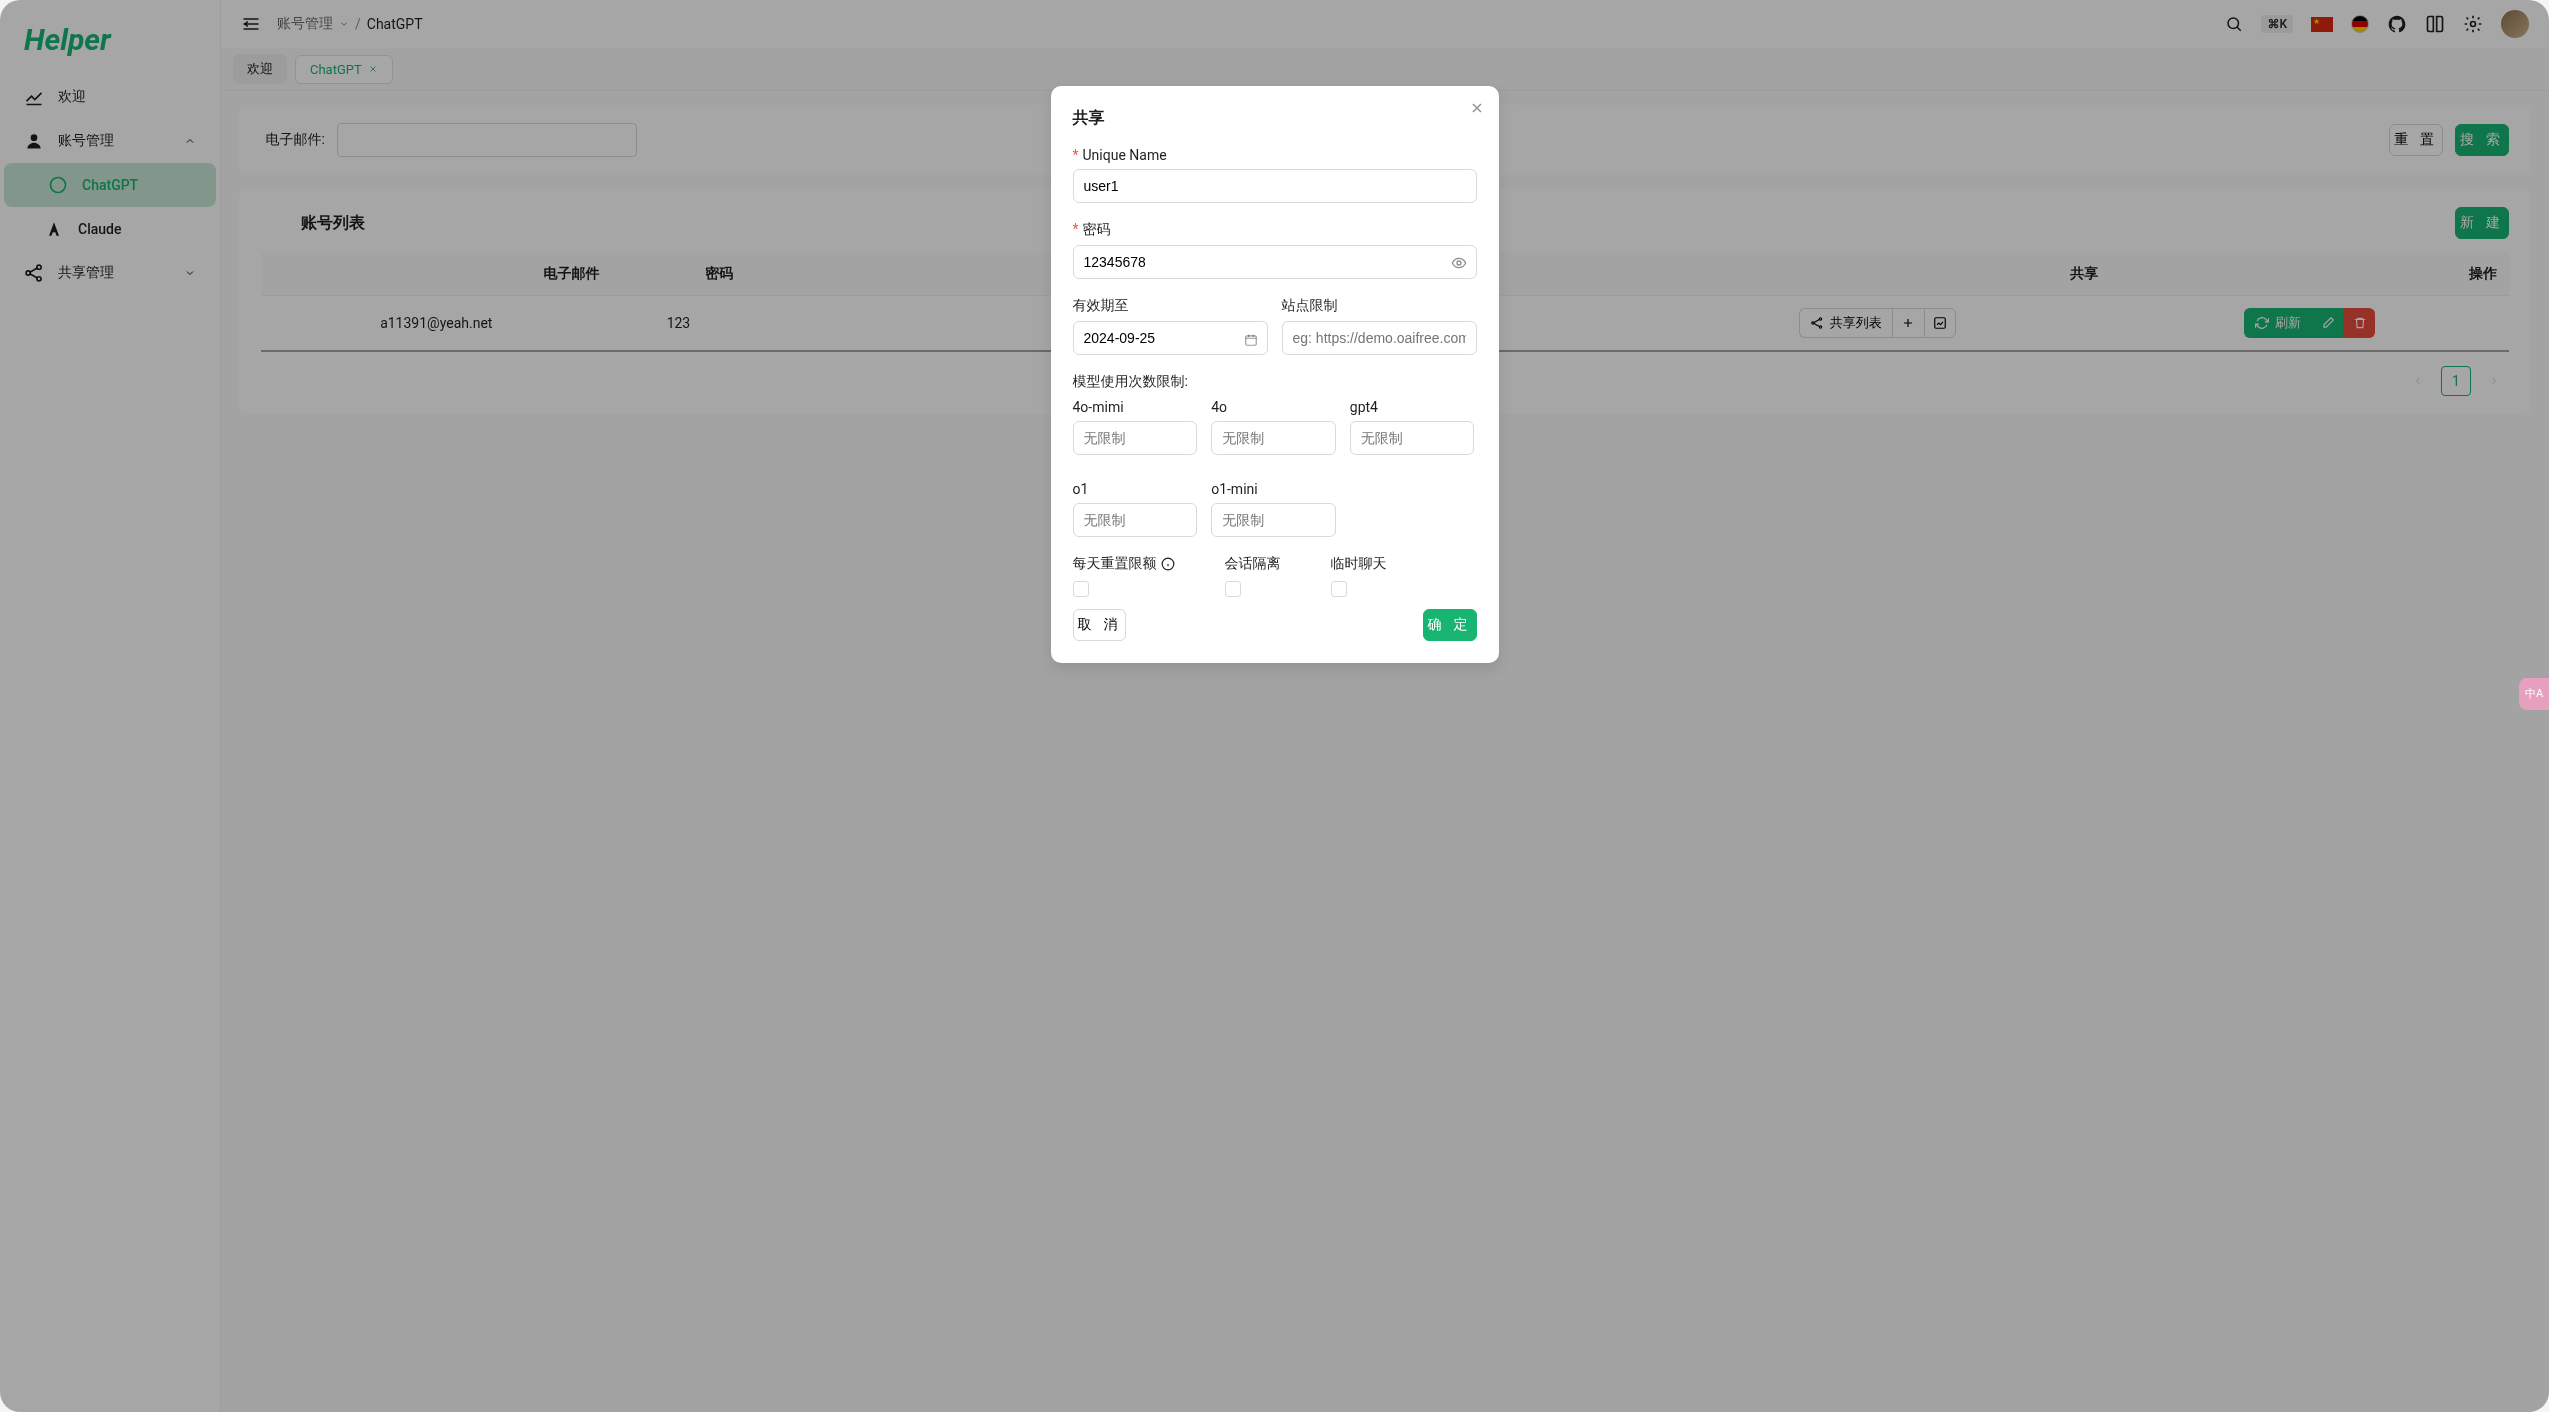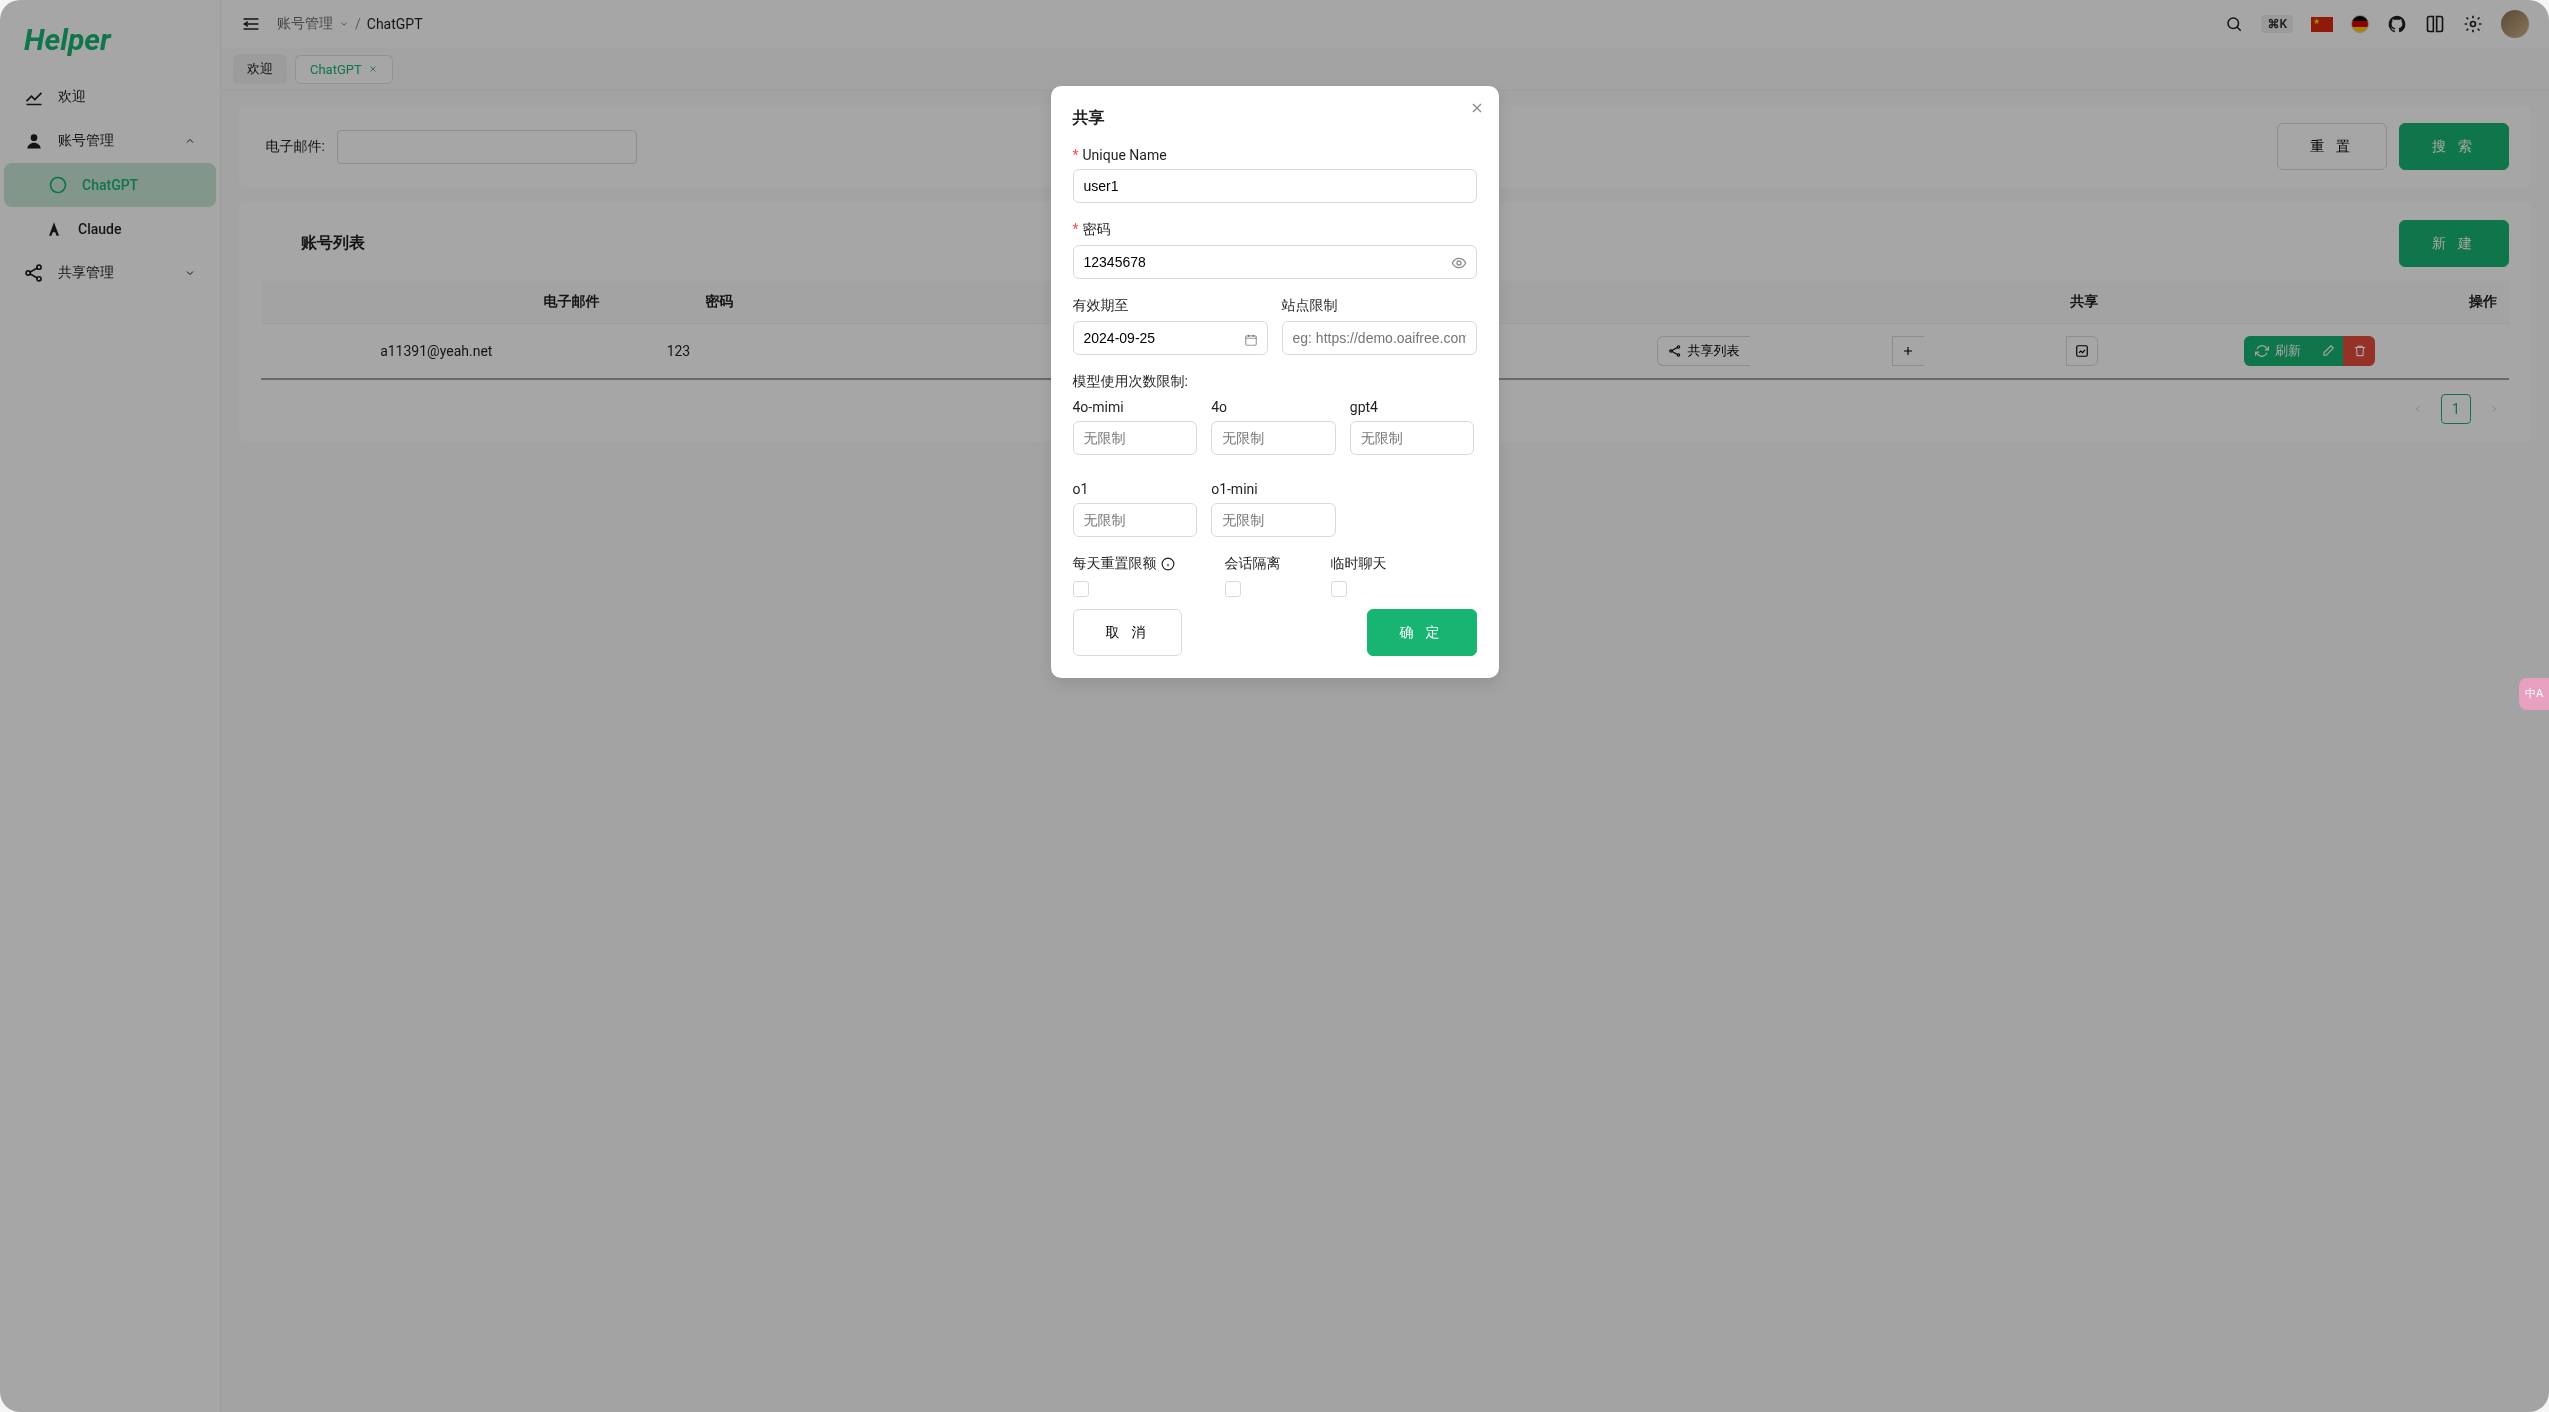--- a/index.html
+++ b/index.html
@@ -40,33 +40,33 @@
 .tab.active { background: #fff; color: #18b472; border: 1px solid #e0e0e0; }
 .tab .close-x { width: 10px; height: 10px; }
 
 
 .content { padding: 14px 18px; }
 .card { background: #fff; border-radius: 8px; padding: 18px 22px; margin-bottom: 14px; }
 .filter-row { display: flex; align-items: center; gap: 12px; }
 .filter-row .lbl { min-width: 64px; text-align: right; }
 .filter-row input { flex: 1; height: 34px; border: 1px solid #d9d9d9; border-radius: 4px; padding: 0 10px; max-width: 300px; }
 .filter-row .spacer { flex: 1; }
-.btn { display: inline-flex; align-items: center; justify-content: center; gap: 6px; height: 47px; padding: 0 32px; border-radius: 6px; border: 1px solid #d9d9d9; background: #fff; cursor: pointer; font-size: 14px; letter-spacing: 4px; }
+.btn { display: inline-flex; align-items: center; justify-content: center; gap: 6px; height: 32px; padding: 0 4px; border-radius: 6px; border: 1px solid #d9d9d9; background: #fff; cursor: pointer; font-size: 14px; letter-spacing: 4px; }
 .btn.primary { background: #18b472; border-color: #18b472; color: #fff; }
 .btn.small { height: 30px; padding: 0 10px; letter-spacing: 0; font-size: 13px; }
 .btn.icon-only { width: 32px; padding: 0; }
 .btn.danger { background: #e74c3c; border-color: #e74c3c; color: #fff; }
 
 .list-header { display: flex; align-items: center; justify-content: space-between; margin-bottom: 14px; }
 .list-header .title { font-size: 16px; font-weight: 600; padding-left: 40px; }
 
 .table { width: 100%; border-collapse: collapse; }
 .table th { background: #fafafa; padding: 12px; text-align: right; font-weight: 600; border-bottom: 1px solid #f0f0f0; }
 .table td { padding: 12px; text-align: center; border-bottom: 2px solid #a3a3a3; }
-.share-cell { display: flex; align-items: center; justify-content: space-between; gap: 0; }
+.share-cell { display: flex; align-items: center; justify-content: center; gap: 0; }
 .share-cell .btn { border-radius: 0; border-right: none; }
 .share-cell .btn:first-child { border-top-left-radius: 6px; border-bottom-left-radius: 6px; }
 .share-cell .btn:last-child { border-top-right-radius: 6px; border-bottom-right-radius: 6px; border-right: 1px solid #d9d9d9; }
 .action-cell { display: flex; align-items: center; justify-content: center; gap: 0; }
 .action-cell .btn { border-radius: 0; border-right: none; }
 .action-cell .btn:first-child { border-top-left-radius: 6px; border-bottom-left-radius: 6px; }
 .action-cell .btn:last-child { border-top-right-radius: 6px; border-bottom-right-radius: 6px; }
 
 .pagination { display: flex; align-items: center; justify-content: flex-end; gap: 8px; margin-top: 14px; }
 .page-btn { width: 30px; height: 30px; display: inline-flex; align-items: center; justify-content: center; border: 1px solid transparent; border-radius: 4px; cursor: pointer; }

